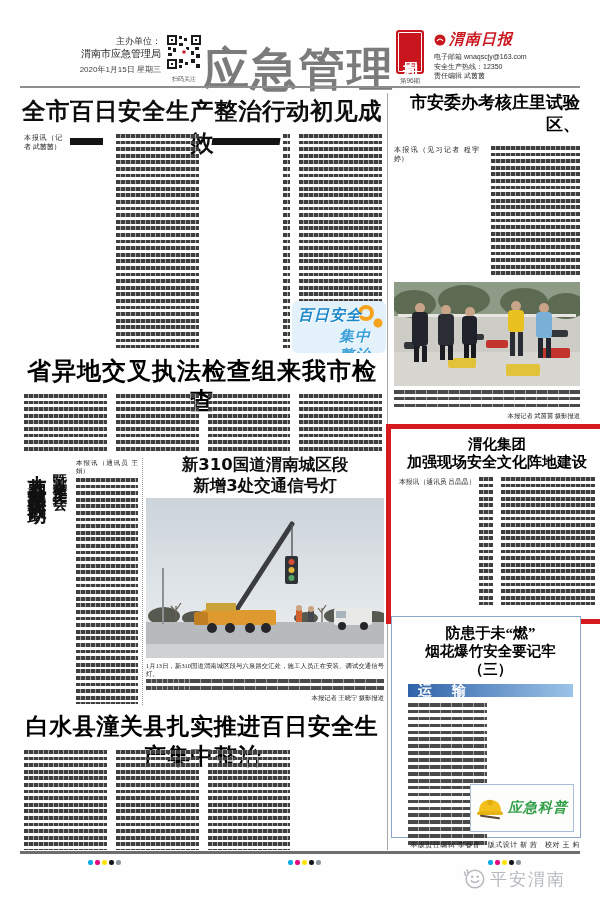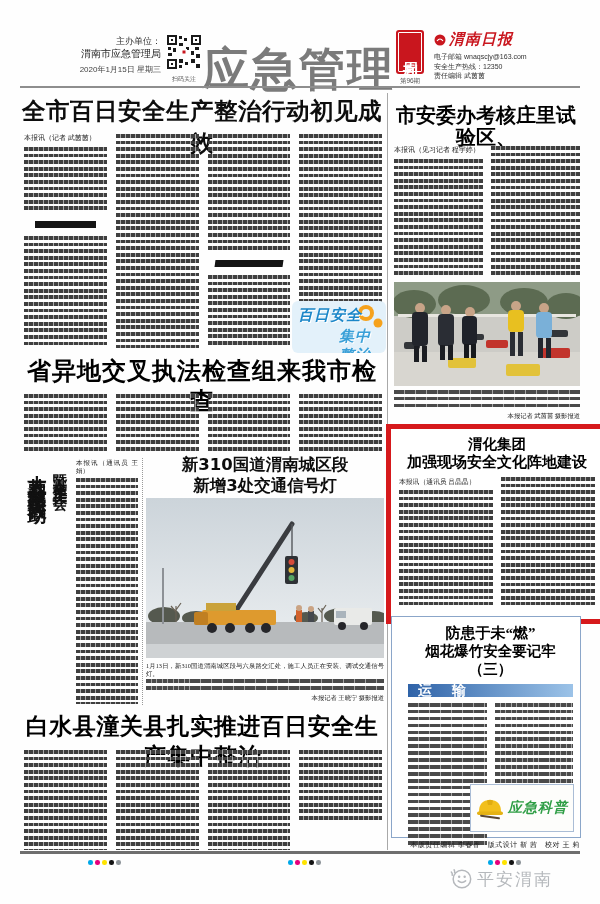--- a/index.html
+++ b/index.html
@@ -7,21 +7,21 @@
         font-family:"Liberation Sans",sans-serif;overflow:hidden;}
   .abs{position:absolute;}
   
   .gk{background-image:
       repeating-linear-gradient(90deg, rgba(255,255,255,0) 0 4.2px, rgba(255,255,255,.55) 4.2px 5px),
       repeating-linear-gradient(180deg, #3f3f3f 0 3.8px, rgba(0,0,0,0) 3.8px 6.6px);}
   .gks{background-image:
       repeating-linear-gradient(90deg, rgba(255,255,255,0) 0 4.6px, rgba(255,255,255,.5) 4.6px 5.5px),
       repeating-linear-gradient(180deg, #4a4a4a 0 3.6px, rgba(0,0,0,0) 3.6px 6.9px);}
   .cols{display:flex;gap:9px;}
-  .col{flex:1;display:flex;flex-direction:column;gap:4px;}
+  .col{flex:1;display:flex;gap:4px;}
   .fill{flex:1;}
   .byline{font-size:7px;line-height:9px;color:#222;font-family:"Liberation Serif",serif;text-align:justify;}
   .subbar{height:7px;background:#141414;width:74%;margin:4px auto;}
   .headline-sans{font-weight:bold;color:#0d0d0d;text-align:center;font-family:"DejaVu Sans",sans-serif;}
   .headline-serif{font-weight:bold;color:#000;text-align:center;font-family:"Liberation Serif","DejaVu Serif",serif;}
   .vtext{writing-mode:vertical-rl;font-family:"Liberation Serif",serif;font-weight:bold;color:#111;}
   .cap{font-family:"Liberation Serif",serif;font-size:6.3px;line-height:7.6px;color:#222;text-align:justify;}
   .credit{font-family:"Liberation Serif",serif;font-size:6.3px;color:#222;text-align:right;}
   .dotrow{display:flex;gap:2.5px;}
   .dot{width:4.5px;height:4.5px;border-radius:50%;}
@@ -237,21 +237,21 @@
         <div class="gk fill"></div>
       </div>
     <div class="col">
         <div class="gk fill"></div>
       </div>
     <div class="col">
         <div class="gk" style="height:70px;"></div>
       </div>
   </div>
 
-  <div class="abs headline-serif" style="left:392px;top:104px;width:188px;font-size:20px;line-height:22px;">
+  <div class="abs headline-serif" style="left:392px;top:92px;width:188px;font-size:17px;line-height:22px;text-align:right;">
     <div>市安委办考核庄里试验区、</div>
   </div>
   <div class="abs cols" style="left:394px;top:146px;width:186px;height:130px;gap:8px;">
     <div class="col">
       <div class="byline">本报讯（见习记者 程宇婷）</div>
       <div class="gk fill"></div>
     </div>
     <div class="col">
         <div class="gk fill"></div>
       </div>
@@ -369,21 +369,21 @@
       <span class="dot d4"></span>
   </div>
   <div class="abs dotrow" style="left:488px;top:860px;">
     <span class="dot d0"></span>
       <span class="dot d1"></span>
       <span class="dot d2"></span>
       <span class="dot d3"></span>
       <span class="dot d4"></span>
   </div>
 
-  <div class="abs" style="left:449px;top:867px;display:flex;align-items:center;gap:4px;">
+  <div class="abs" style="left:462px;top:867px;display:flex;align-items:center;gap:4px;">
     <svg width="24" height="24" viewBox="0 0 26 26">
       <g stroke="#b5b8bc" stroke-width="1.6" fill="none" stroke-linecap="round">
         <circle cx="14" cy="13" r="9.5"></circle>
         <path d="M10,15 Q14,18.5 18,15"></path>
         <path d="M2.5,5.5 q1.5,1.5 1,3.5"></path>
         <path d="M5.5,3 q1,1.5 .5,3"></path>
       </g>
       <g fill="#b5b8bc">
           <circle cx="11" cy="10.5" r="1.3"></circle>
           <circle cx="17" cy="10.5" r="1.3"></circle>

